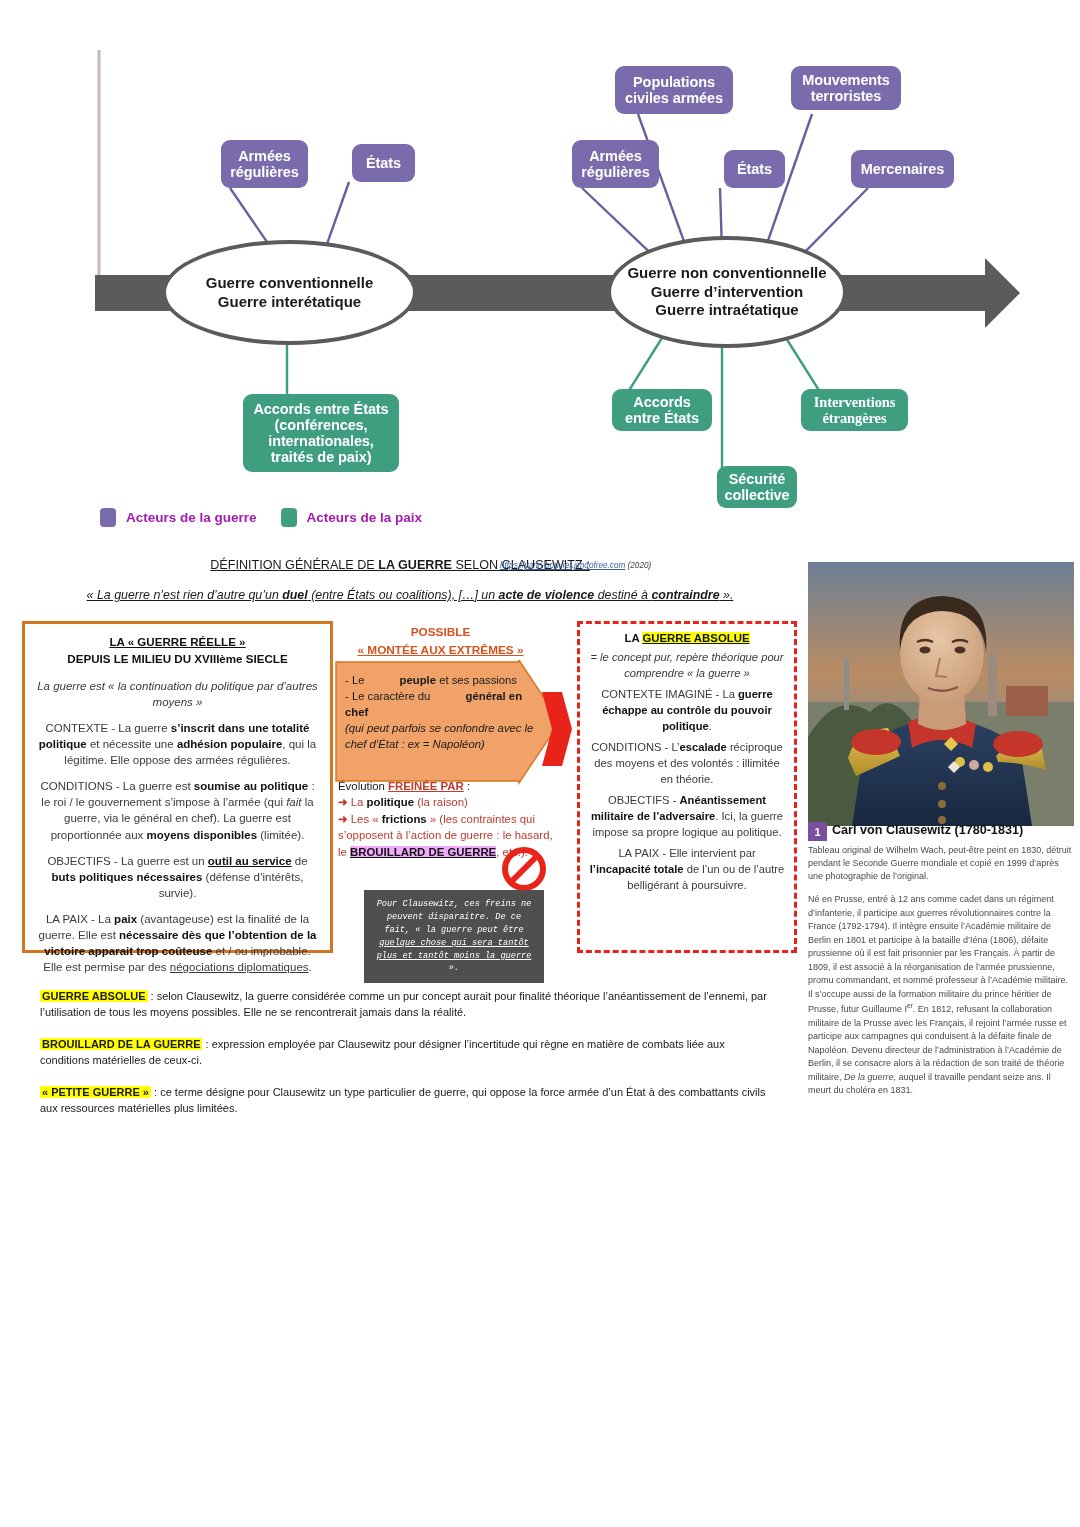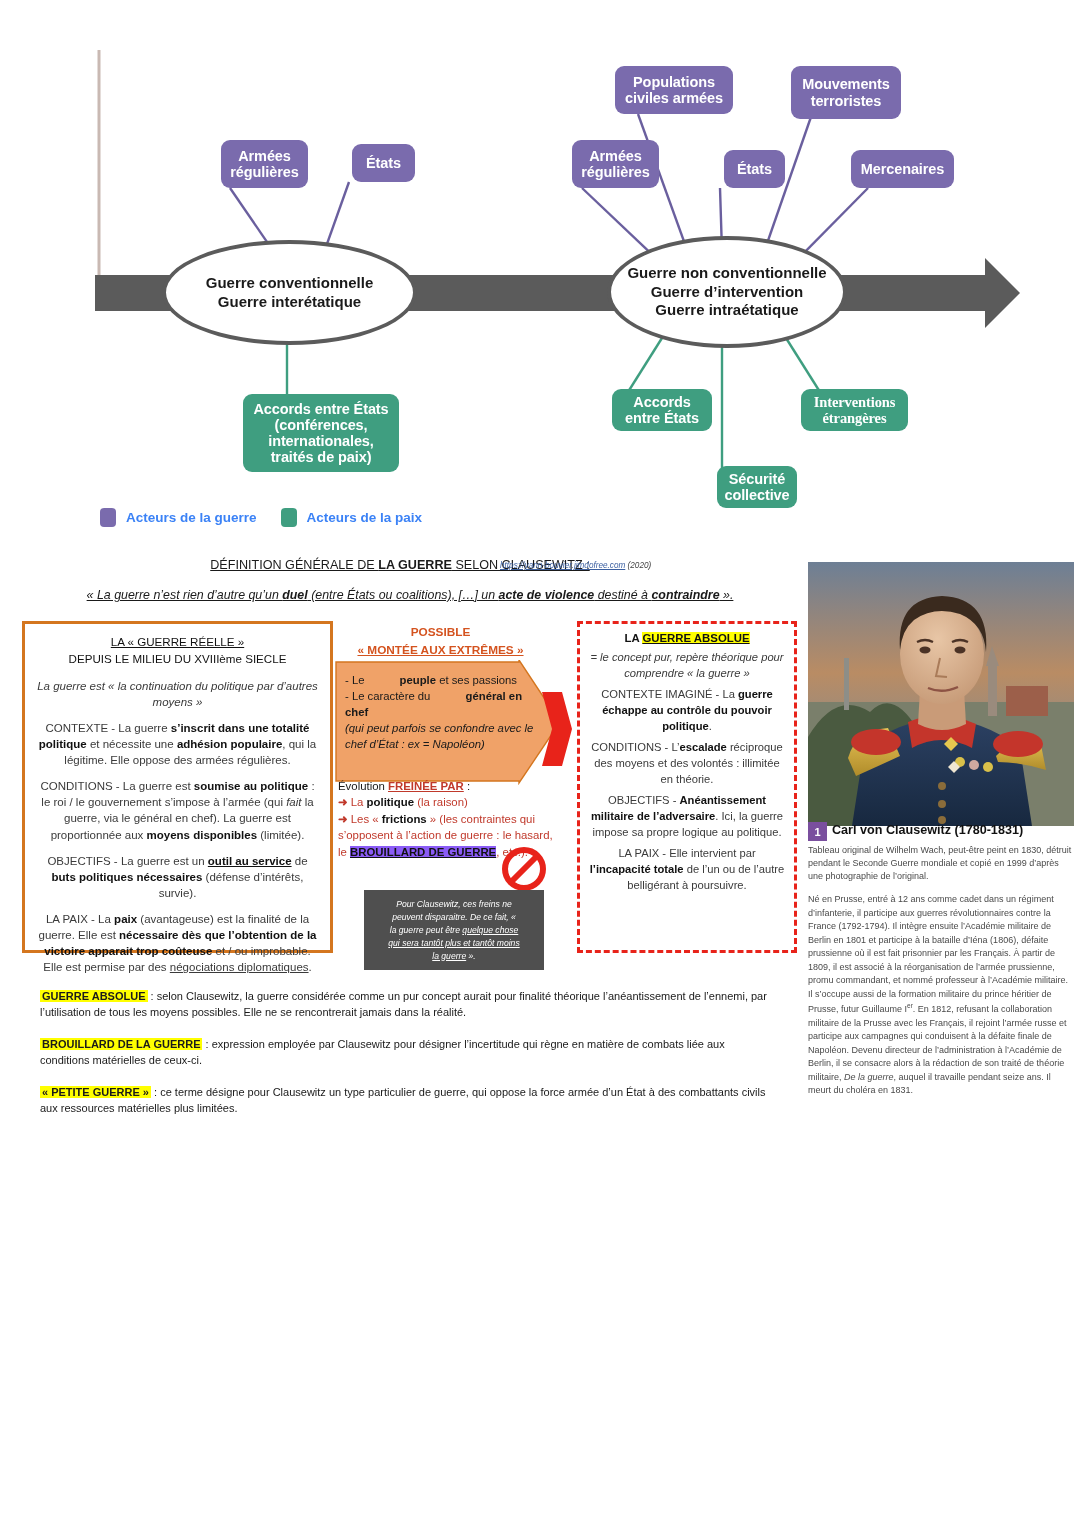--- a/index.html
+++ b/index.html
@@ -45,21 +45,21 @@
     font-size:15px;
     line-height:1.25;
     color:#1a1a1a;
     z-index:5;
   }
 
   .legend { position:absolute; left:100px; top:508px; display:flex; align-items:center; gap:10px; }
   .legend .sw { width:16px; height:19px; border-radius:4px; display:inline-block; }
   .legend .sw.war { background:#7a6bad; }
   .legend .sw.peace { background:#3f9e80; }
-  .legend .lbl { font-size:13.5px; font-weight:bold; color:#3b82f6; margin-right:14px; }
+  .legend .lbl { font-size:13.5px; font-weight:bold; color:#a21caf; margin-right:14px; }
 
   
   #defTitle {
     position:absolute; left:0; top:558px; width:800px;
     text-align:center; font-size:12.6px; color:#1a1a1a;
   }
   #defTitle .u { text-decoration:underline; }
   #defTitle .b { font-weight:bold; }
   #srcUrl {
     position:absolute; left:500px; top:561px;
@@ -74,21 +74,21 @@
   }
   #quote b { font-style:italic; }
 
   
   #orangeBox {
     position:absolute; left:22px; top:621px; width:311px; height:332px;
     border:3px solid #d4761f; background:#ffffff;
     padding:9px 11px 0 11px;
   }
   #orangeBox .hd {
-    text-align:center; font-weight:normal; font-size:11.6px; color:#111; line-height:1.5;
+    text-align:center; font-weight:bold; font-size:11.6px; color:#111; line-height:1.5;
   }
   #orangeBox .hd .u { text-decoration:underline; }
   #orangeBox p {
     margin:10px 0 0 0; font-size:11.5px; line-height:1.4; color:#3a3a3a; text-align:center;
   }
   #orangeBox p.it { font-style:italic; }
   #orangeBox b { color:#111; }
   #orangeBox .u { text-decoration:underline; }
 
   
@@ -106,30 +106,30 @@
   #arrowTxt b { font-weight:bold;margin-left:32px; }
   #arrowTxt .it { font-style:italic; }
 
   #evolution {
     position:absolute; left:338px; top:778px; width:215px;
     font-size:11.4px; line-height:1.44; color:#c0392b;
   }
   #evolution .u { text-decoration:underline; font-weight:bold; }
   #evolution b { color:#111; }
   #evolution .blk { color:#1a1a1a; }
-  #evolution .hl { background:#8b5cf6; text-decoration:underline; font-weight:bold; color:#111;margin-top:16px; }
+  #evolution .hl { background:#f0abfc; text-decoration:underline; font-weight:bold; color:#111;margin-top:16px; }
   #evolution .arr { color:#c0392b; font-weight:bold; }
 
   #noSign { position:absolute; left:500px; top:845px; }
 
   #greyQuote {
     position:absolute; left:364px; top:890px; width:180px;
     background:#4f4f4f; color:#ffffff;
     font-size:8.6px; font-style:italic; line-height:1.5;
-    text-align:center; padding:8px 24px;
+    text-align:center; padding:8px 8px;font-family:Liberation Mono, monospace;
   }
   #greyQuote .u { text-decoration:underline; }
 
   #redTri { position:absolute; left:540px; top:690px; }
 
   
   #redBox {
     position:absolute; left:577px; top:621px; width:220px; height:332px;
     border:3px dashed #e8231a; background:#ffffff;
     padding:8px 8px 0 8px;
@@ -209,21 +209,21 @@
   </div>
 
   <div class="node war" style="left:187px; top:140px; width:87px; height:48px; white-space:pre-line;">Armées
 régulières</div>
 
   <div class="node war" style="left:318px; top:144px; width:63px; height:38px;">États</div>
 
   <div class="node war" style="left:581px; top:66px; width:118px; height:48px; white-space:pre-line;">Populations
 civiles armées</div>
 
-  <div class="node war" style="left:757px; top:66px; width:110px; height:53px; white-space:pre-line;">Mouvements
+  <div class="node war" style="left:757px; top:66px; width:110px; height:44px; white-space:pre-line;">Mouvements
 terroristes</div>
 
   <div class="node war" style="left:538px; top:140px; width:87px; height:48px; white-space:pre-line;">Armées
 régulières</div>
 
   <div class="node war" style="left:690px; top:150px; width:61px; height:38px;">États</div>
 
   <div class="node war" style="left:817px; top:150px; width:103px; height:38px;">Mercenaires</div>
 
   <div class="node peace" style="left:209px; top:394px; width:156px; height:78px; white-space:pre-line;">Accords entre États

